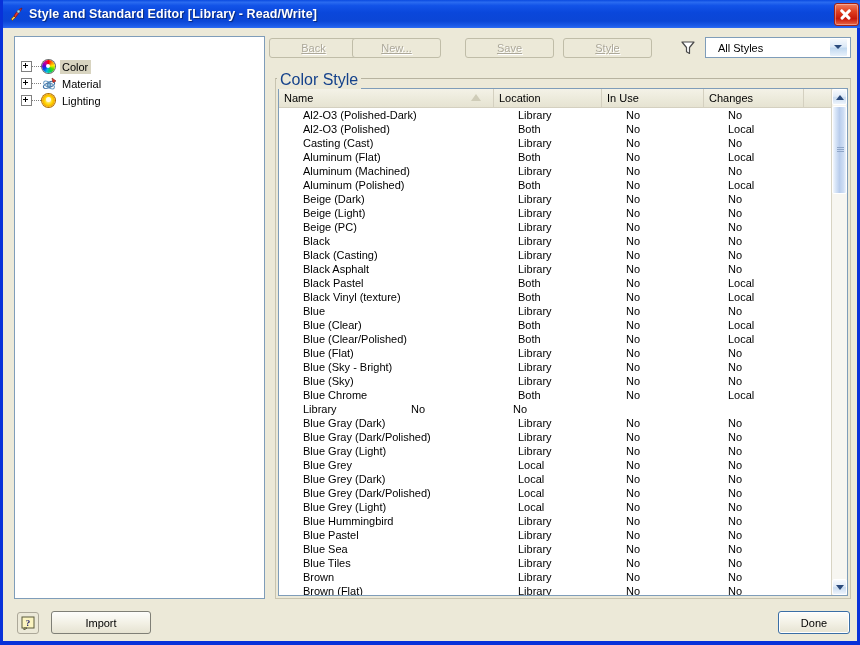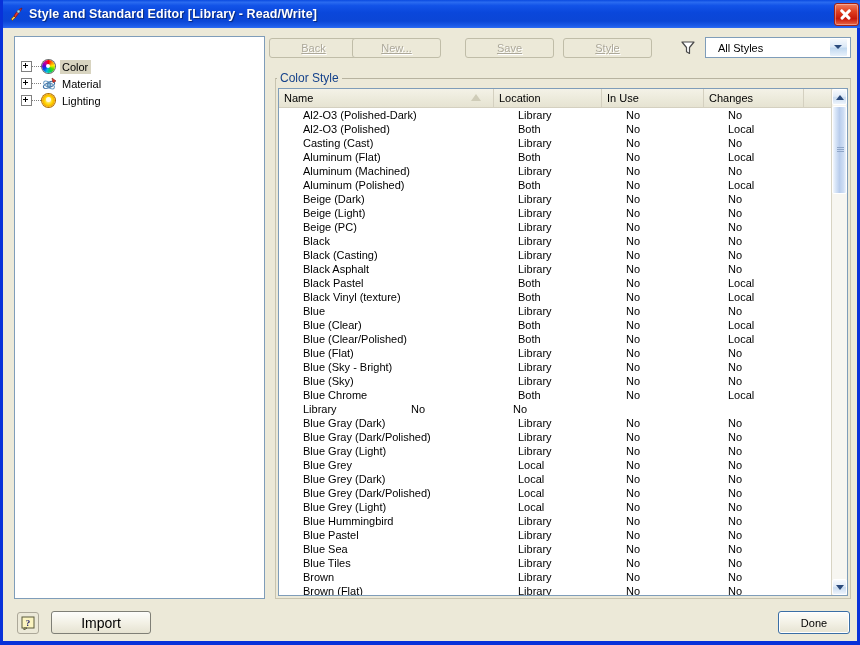--- a/index.html
+++ b/index.html
@@ -235,21 +235,21 @@
     left: 4px; top: 6px;
     border-left: 4px solid transparent;
     border-right: 4px solid transparent;
     border-top: 4px solid #2a4a7c;
   }
 
   
   #group-label {
     position: absolute;
     left: 274px; top: 71px;
-    font-size: 12px;
+    font-size: 16px;
     color: #15428b;
     background: #ece9d8;
     padding: 0 3px;
     z-index: 3;
   }
   #group-box {
     position: absolute;
     left: 272px; top: 78px;
     width: 576px; height: 521px;
     box-sizing: border-box;
@@ -389,21 +389,21 @@
     position: absolute;
     left: 48px; top: 611px;
     width: 100px; height: 23px;
     box-sizing: border-box;
     background: linear-gradient(to bottom, #fdfdfb 0%, #f3f1e6 50%, #e6e3d2 100%);
     border: 1px solid #7f7f76;
     border-radius: 3px;
     display: flex;
     align-items: center;
     justify-content: center;
-    font-size: 14px;
+    font-size: 11px;
     color: #000;
     cursor: pointer;
   }
   #done-button {
     position: absolute;
     left: 775px; top: 611px;
     width: 72px; height: 23px;
     box-sizing: border-box;
     background: linear-gradient(to bottom, #fdfdfb 0%, #f3f1e6 50%, #e6e3d2 100%);
     border: 1px solid #3a6ea5;

